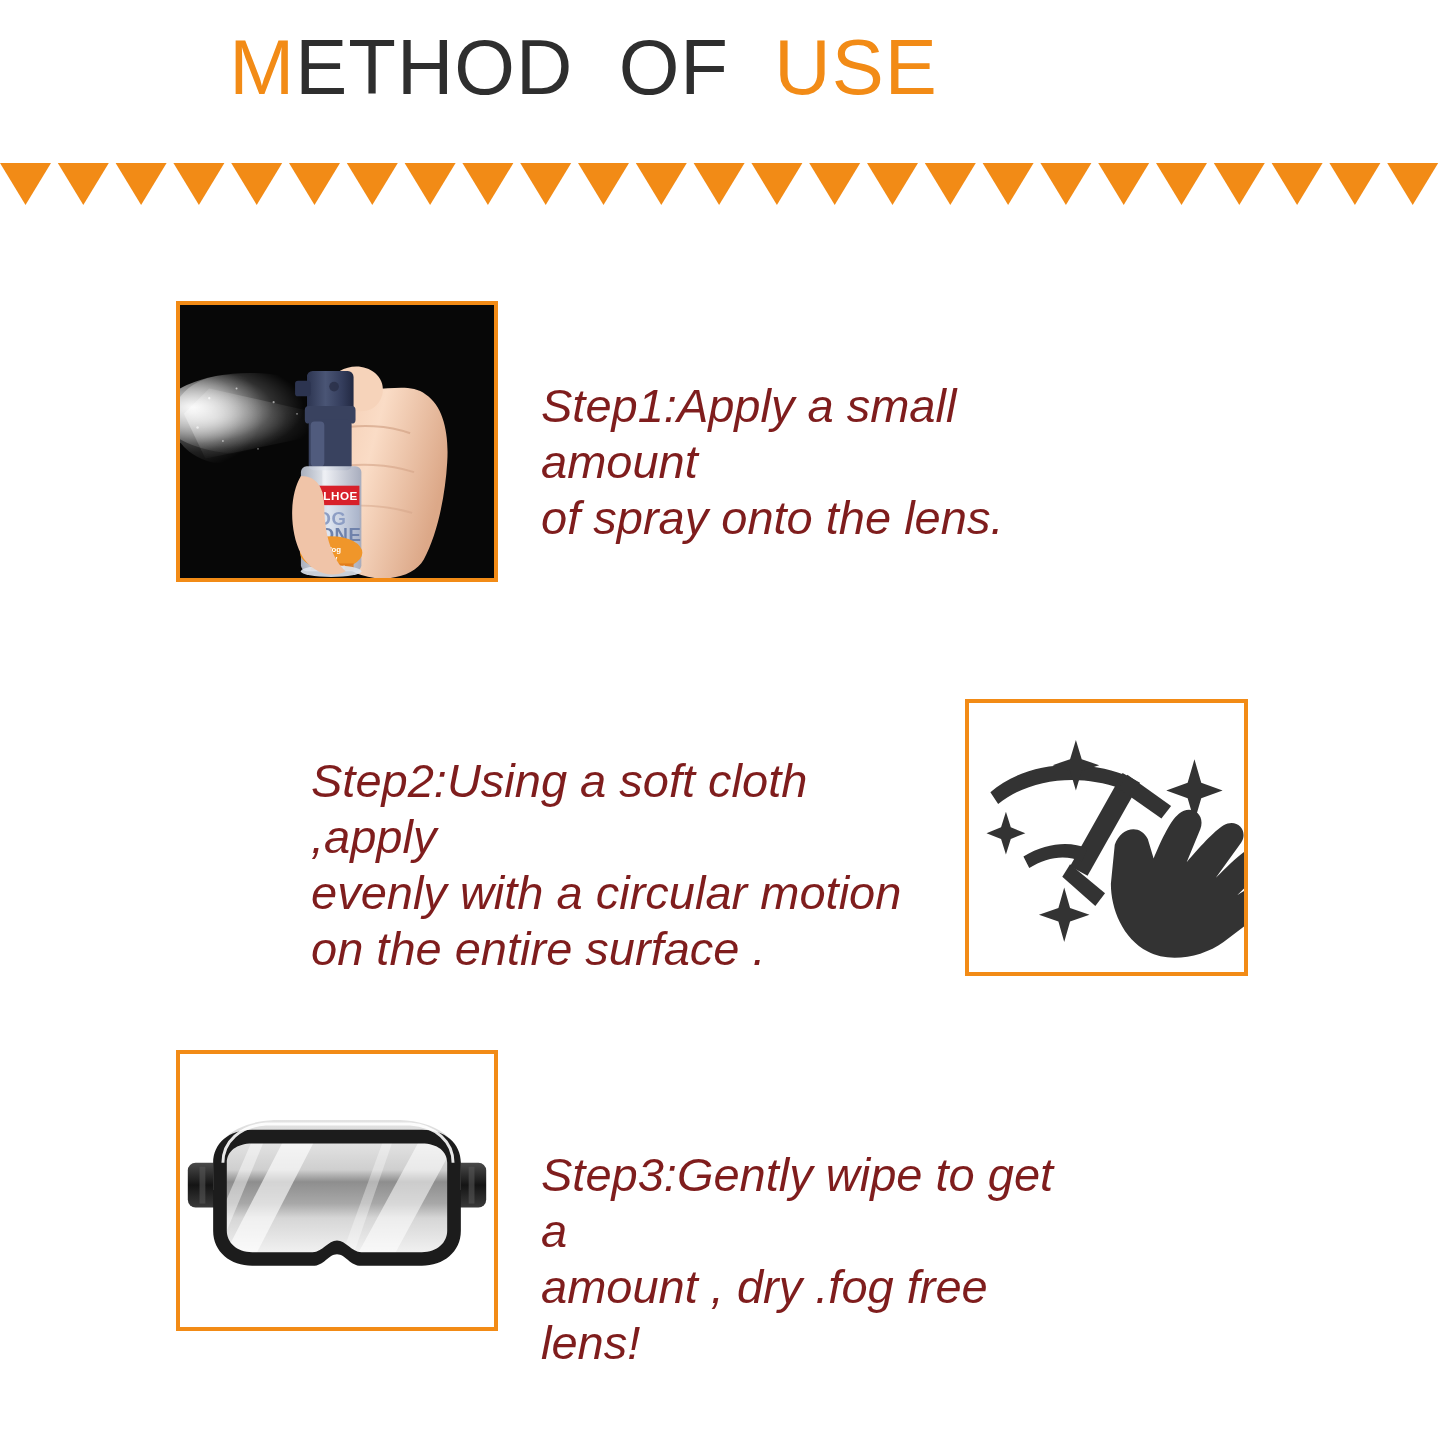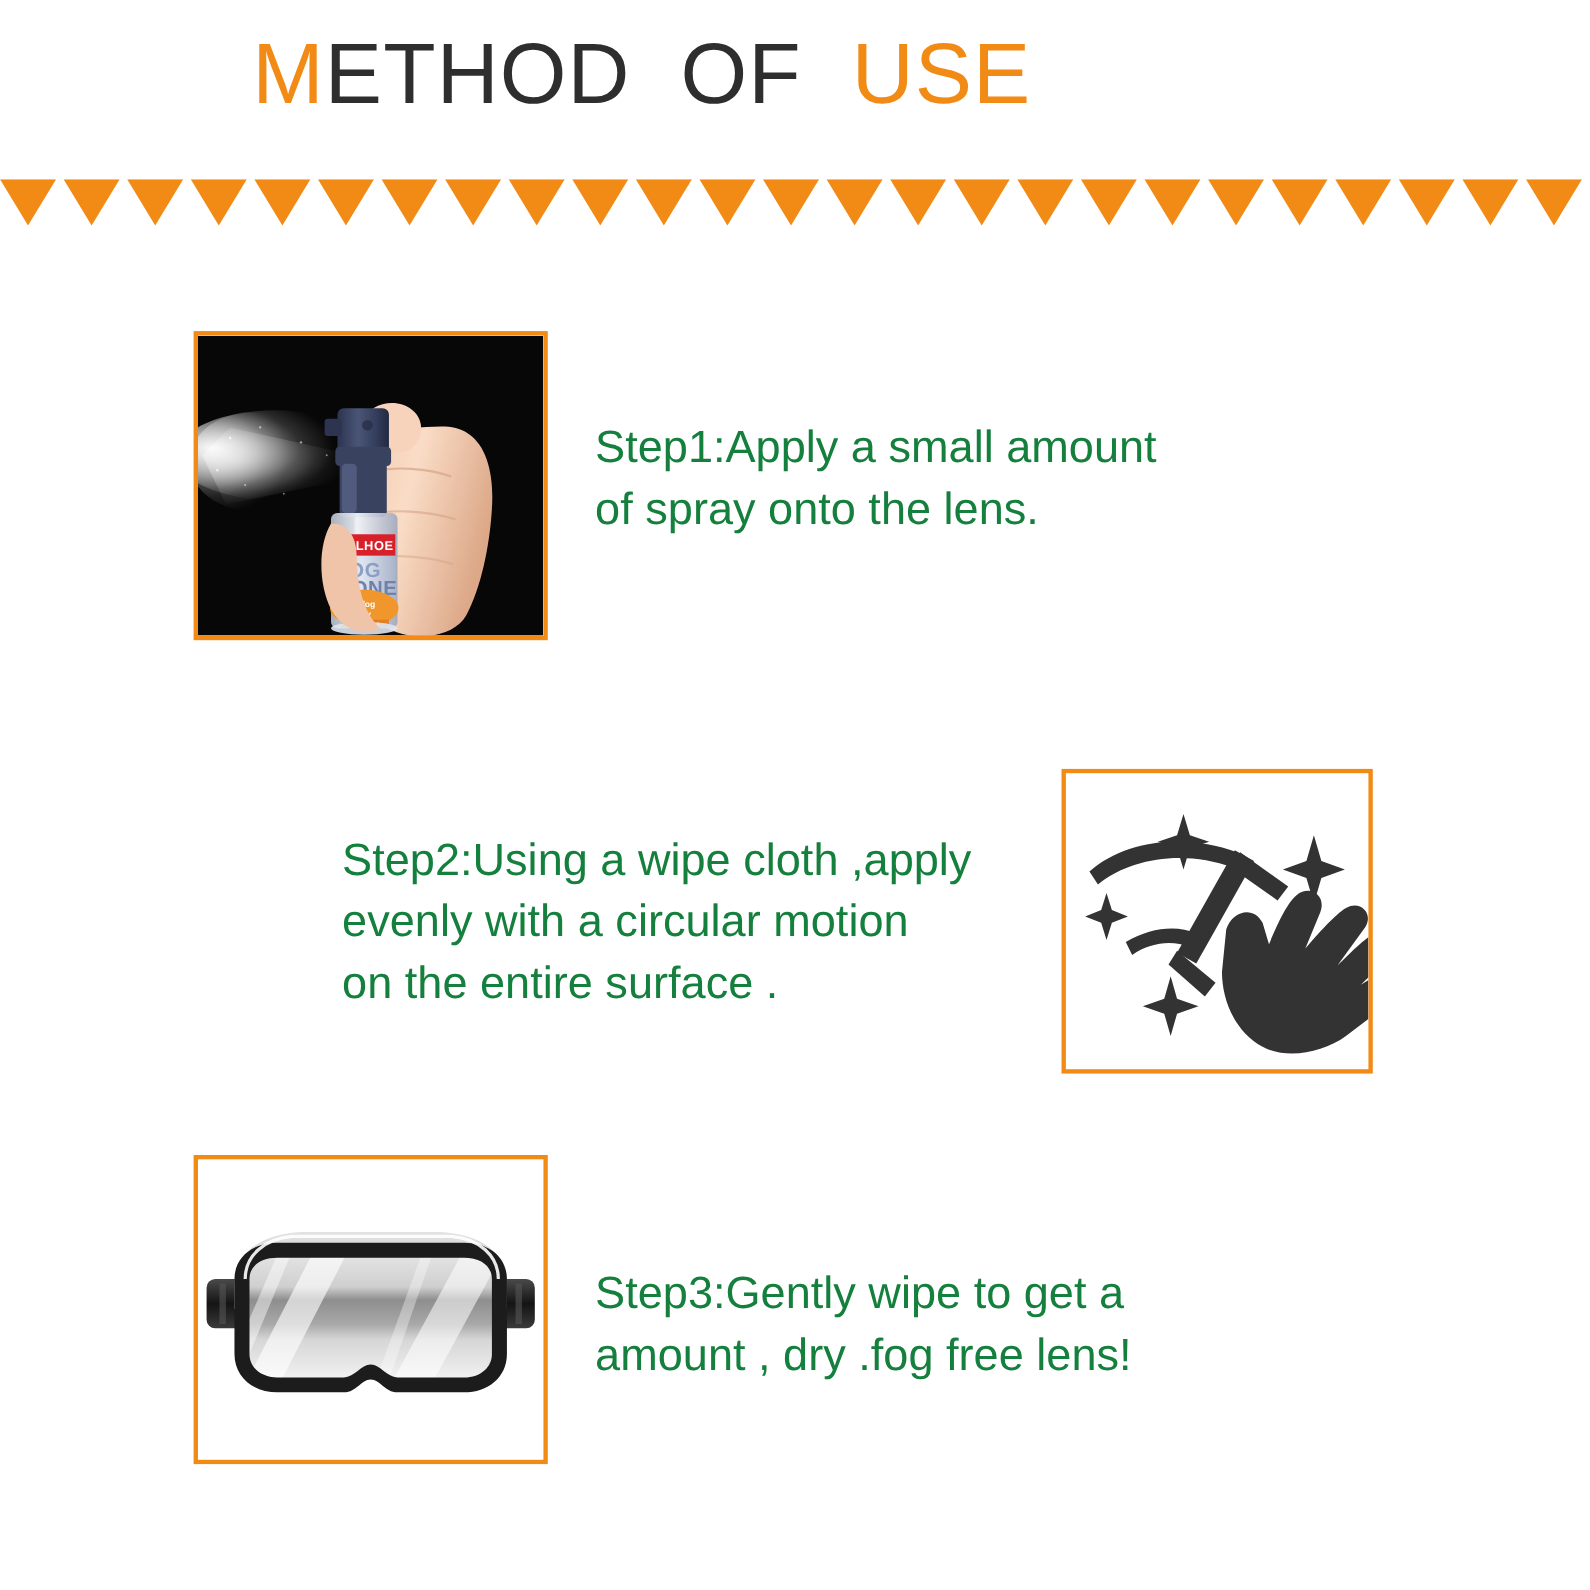--- a/index.html
+++ b/index.html
@@ -47,26 +47,27 @@
   .frame {
     position: absolute;
     box-sizing: border-box;
     border: 4px solid #F28B16;
     background: #ffffff;
     overflow: hidden;
   }
 
   .step-text {
     position: absolute;
-    color: #15803d;
-    font-size: 41px;
+    color: #7f1d1d;
+    font-size: 47px;
     line-height: 56px;
     font-weight: 400;
     letter-spacing: 0px;
     white-space: pre-line;
+    font-style: italic;
   }
 
   
   #frame-spray {
     left: 176px;
     top: 301px;
     width: 322px;
     height: 281px;
   }
   #text-step1 {
@@ -236,21 +237,21 @@
 
       <path d="M124,176 C112,196 112,232 124,256 C134,276 156,282 170,274
                C156,262 148,236 148,208 C148,188 140,176 124,176 Z" fill="#f0c4a8"></path>
     </g>
   </svg>
 </div>
 
 <div class="step-text" id="text-step1">Step1:Apply a small amount
 of spray onto the lens.</div>
 
-<div class="step-text" id="text-step2">Step2:Using a wipe cloth ,apply
+<div class="step-text" id="text-step2">Step2:Using a soft cloth ,apply
 evenly with a circular motion
 on the entire surface .</div>
 
 <div class="frame" id="frame-wipe">
   <svg class="art" viewBox="0 0 283 277" preserveAspectRatio="none" xmlns="http://www.w3.org/2000/svg" aria-hidden="true">
     <rect x="0" y="0" width="283" height="277" fill="#ffffff"></rect>
     <g fill="#333333">
 
       <path d="M22,92 C56,62 112,56 160,74 L156,88 C112,72 62,78 30,104 Z"></path>
 

